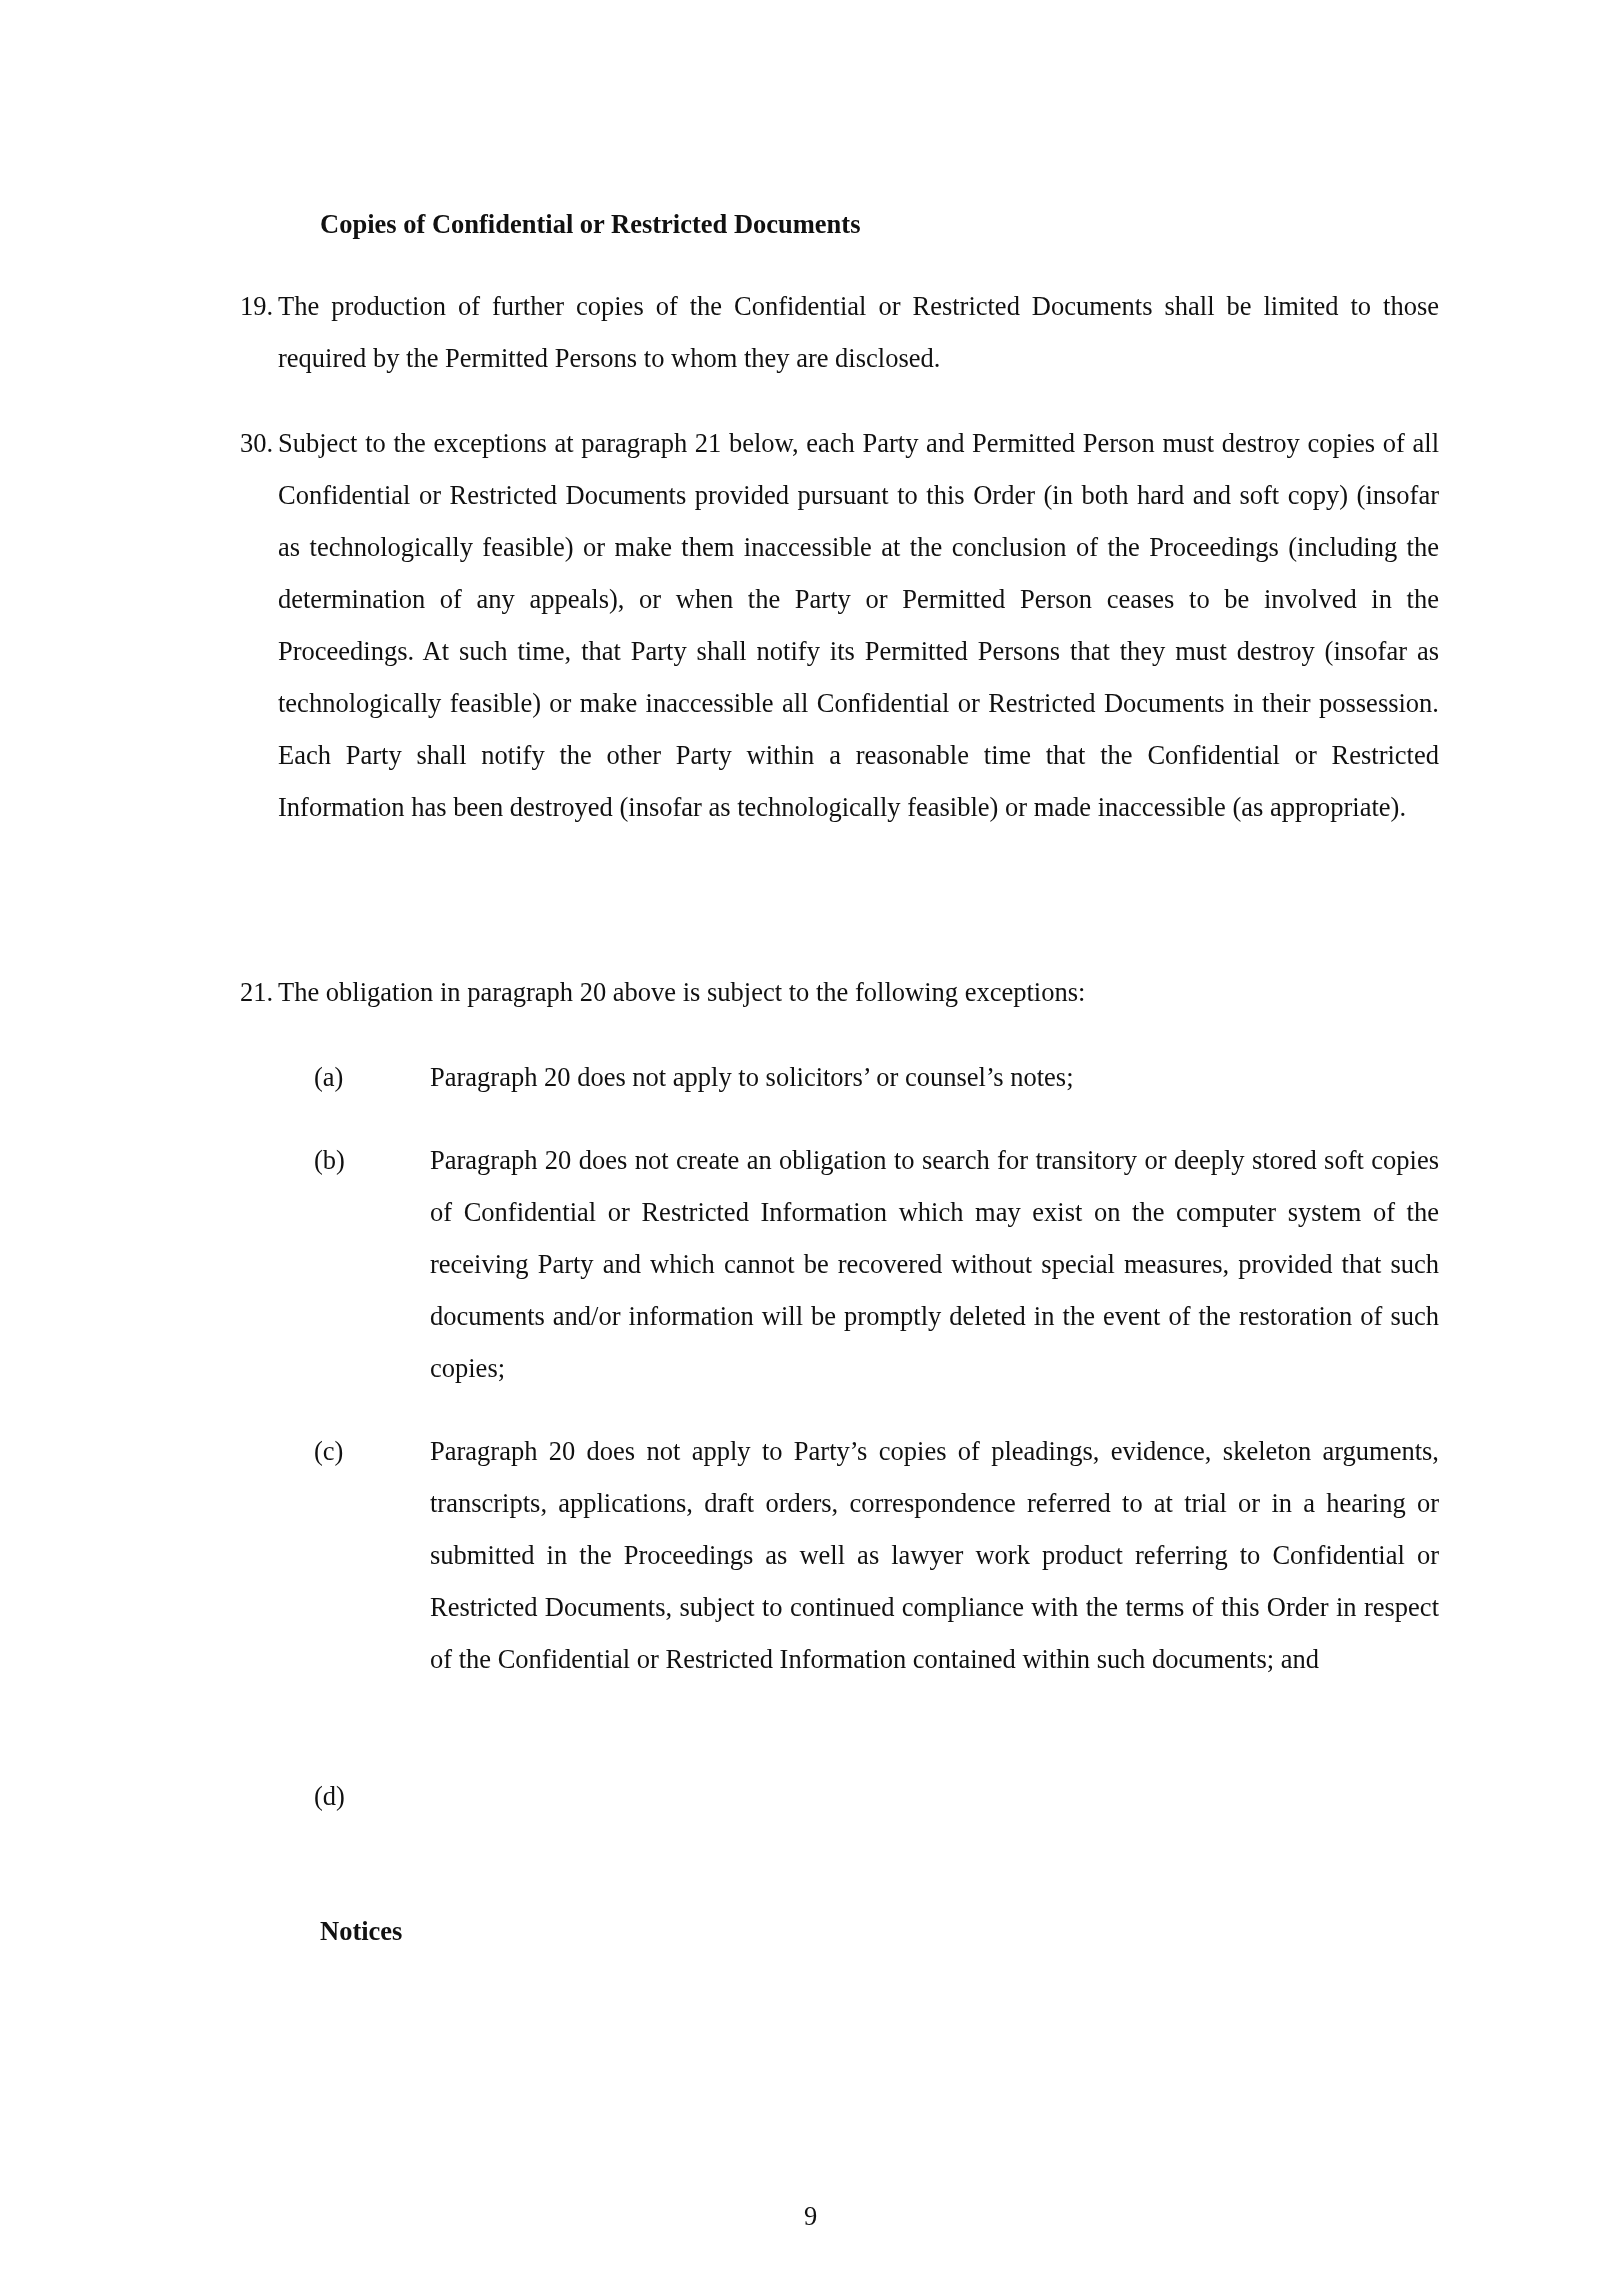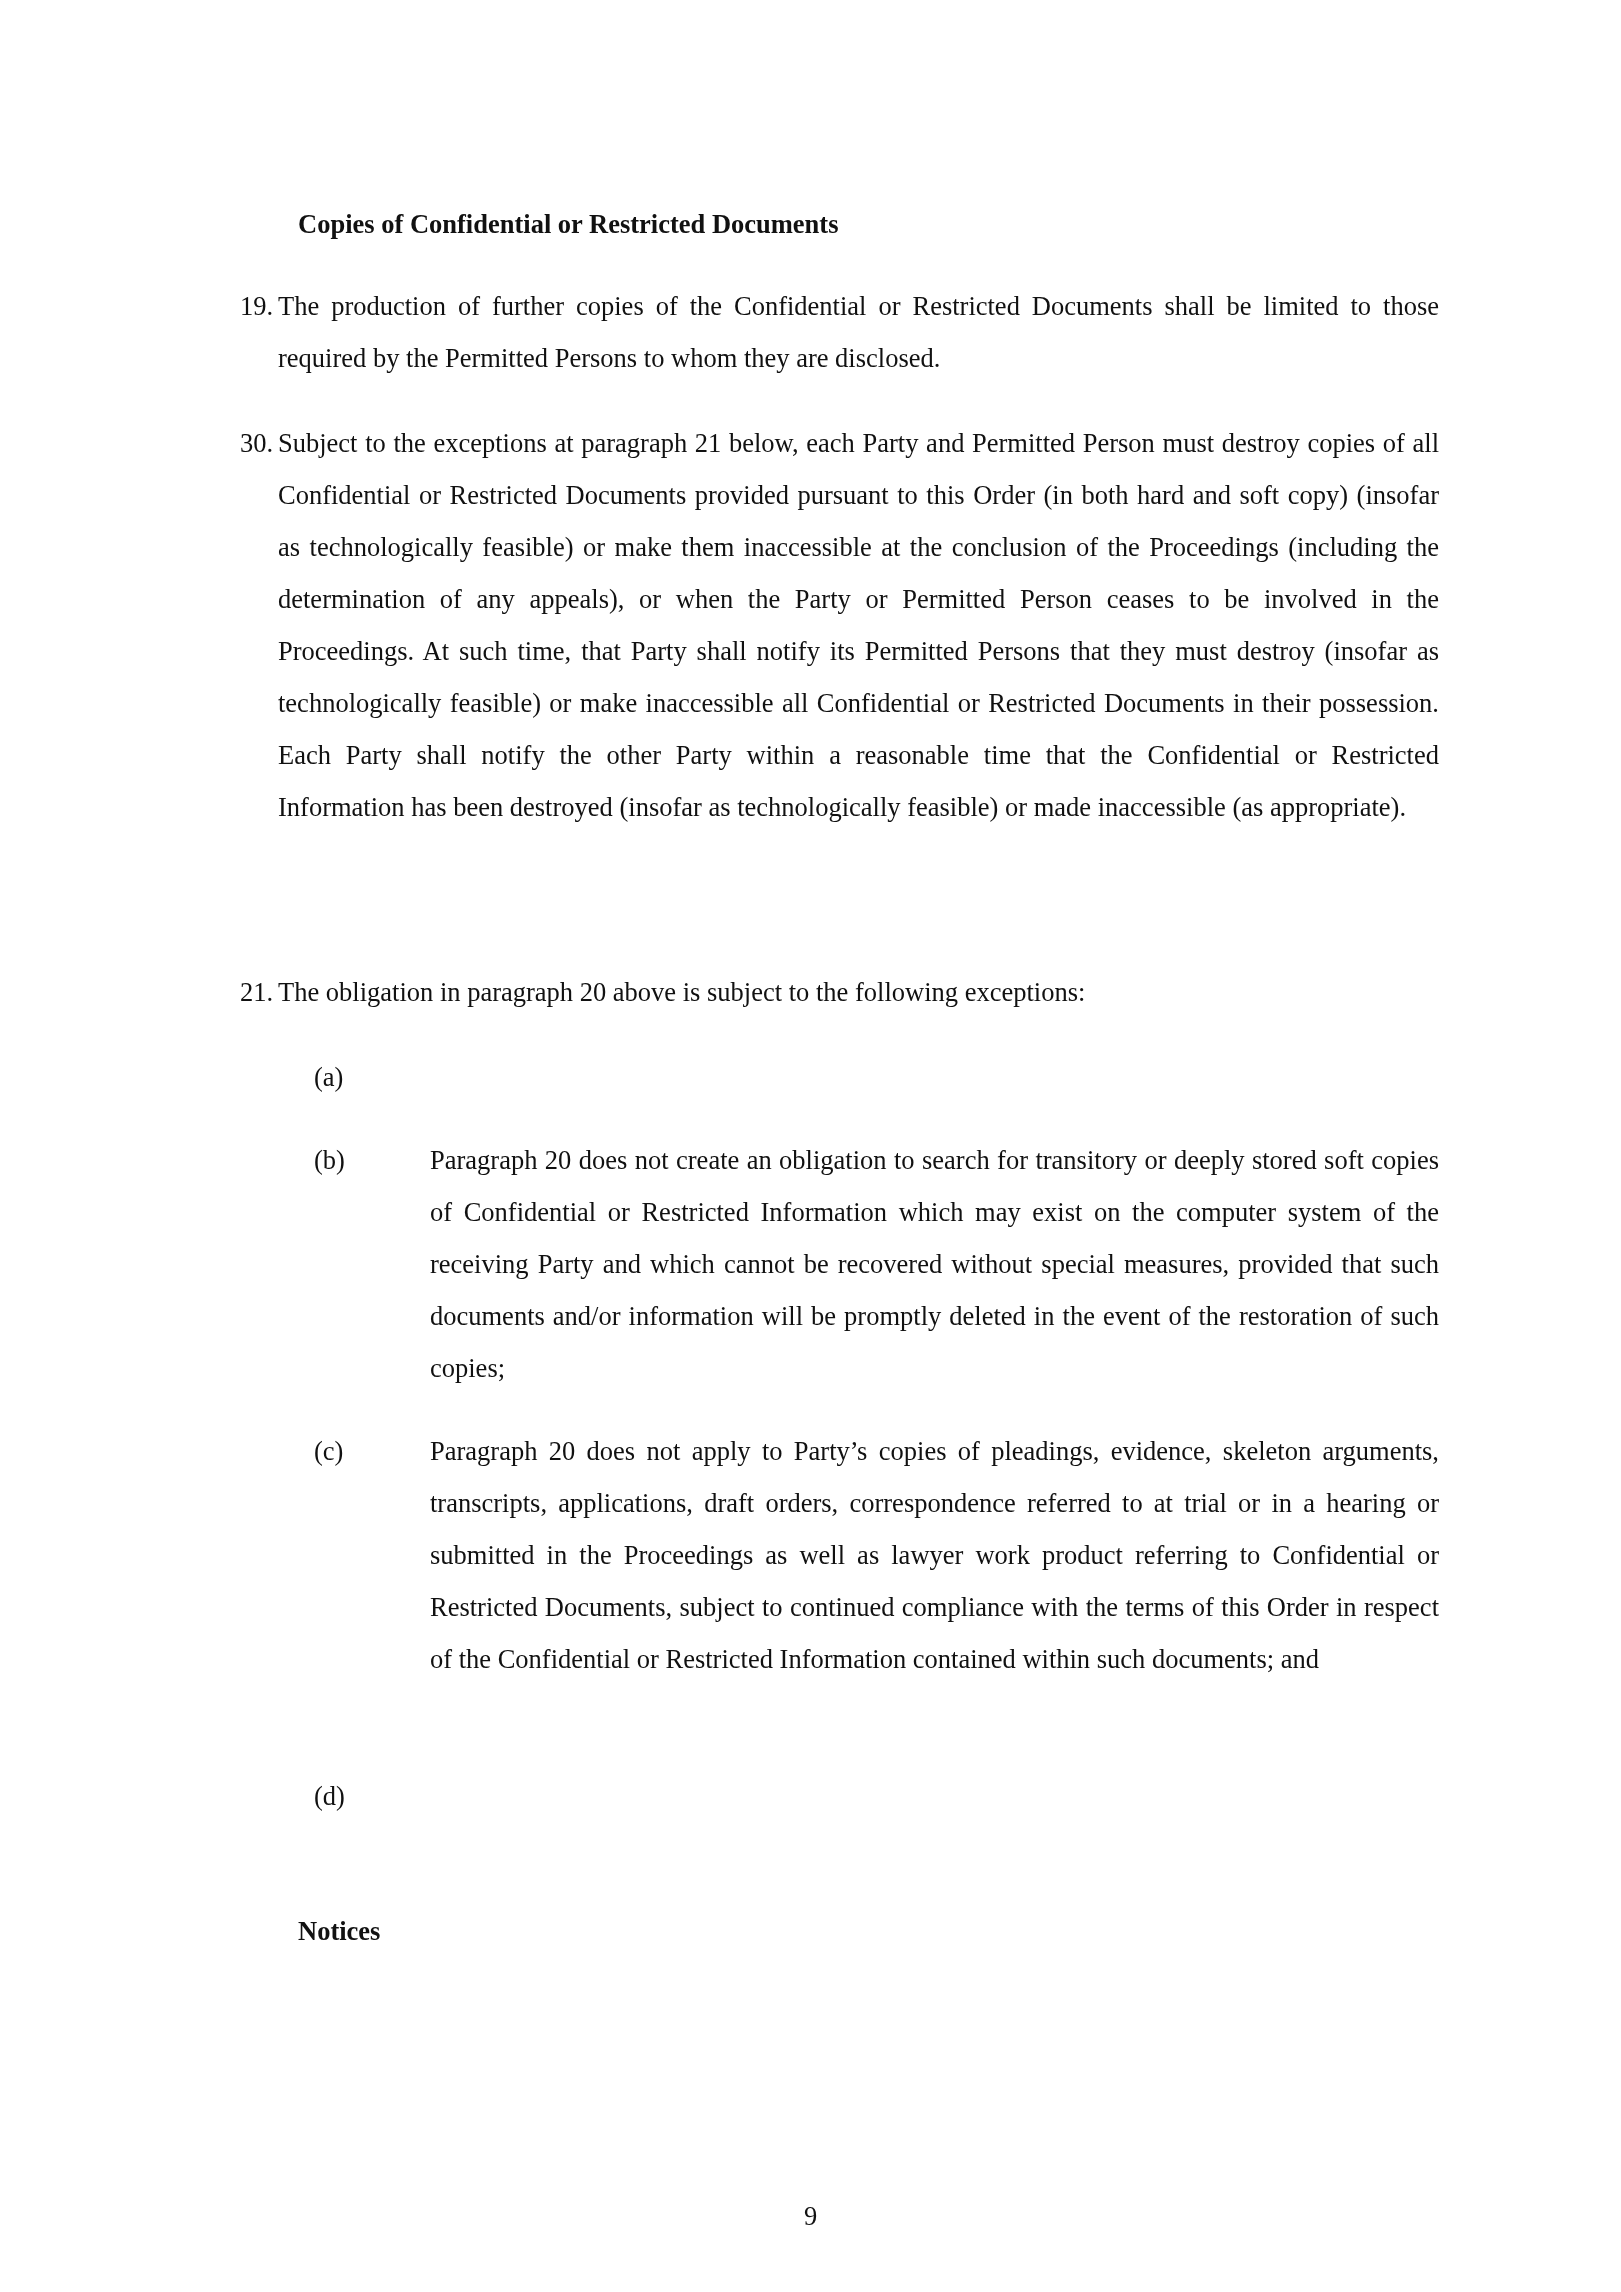--- a/index.html
+++ b/index.html
@@ -1,19 +1,19 @@
 <!DOCTYPE html>
 <html><head>
 <meta charset="utf-8">
 <style>
   html, body { margin: 0; padding: 0; background: #ffffff; }
   body { width: 1621px; height: 2293px; position: relative; overflow: hidden;
          font-family: "Liberation Serif", "DejaVu Serif", serif; color: #111111; }
   .page { position: absolute; left: 0; top: 0; width: 1621px; height: 2293px; background: #fff; }
-  .heading { position: absolute; left: 298px; font-weight: bold; font-size: 26.5px; line-height: 52px; }
+  .heading { position: absolute; left: 320px; font-weight: bold; font-size: 26.5px; line-height: 52px; }
   .para { position: absolute; left: 198px; width: 1241px; font-size: 26.5px; line-height: 52px; }
   .para .num { position: absolute; left: 0; top: 0; margin-left: 42px; }
   .para .body { margin-left: 80px; text-align: justify; text-align-last: left; }
   .sub { position: absolute; left: 314px; width: 1125px; font-size: 26.5px; line-height: 52px; }
   .sub .lbl { position: absolute; left: 0; top: 0; }
   .sub .body { margin-left: 116px; text-align: justify; text-align-last: left; }
   .pageno { position: absolute; left: 0; width: 1621px; text-align: center; font-size: 26.5px; top: 2201px; }
   b { font-weight: bold; }
 </style>
 </head>
@@ -33,20 +33,21 @@
     <div class="body">Subject to the exceptions at paragraph 21 below, each Party and Permitted Person must destroy copies of all Confidential or Restricted Documents provided pursuant to this Order (in both hard and soft copy) (insofar as technologically feasible) or make them inaccessible at the conclusion of the Proceedings (including the determination of any appeals), or when the Party or Permitted Person ceases to be involved in the Proceedings. At such time, that Party shall notify its Permitted Persons that they must destroy (insofar as technologically feasible) or make inaccessible all Confidential or Restricted Documents in their possession. Each Party shall notify the other Party within a reasonable time that the Confidential or Restricted Information has been destroyed (insofar as technologically feasible) or made inaccessible (as appropriate).</div>
   </div>
 
   <div class="para" style="top:966px;">
     <span class="num">21.</span>
     <div class="body">The obligation in paragraph 20 above is subject to the following exceptions:</div>
   </div>
 
   <div class="sub" style="top:1051px;">
     <span class="lbl">(a)</span>
+    <div class="body">Paragraph 20 does not apply to solicitors’ or counsel’s notes;</div>
   </div>
 
   <div class="sub" style="top:1134px;">
     <span class="lbl">(b)</span>
     <div class="body">Paragraph 20 does not create an obligation to search for transitory or deeply stored soft copies of Confidential or Restricted Information which may exist on the computer system of the receiving Party and which cannot be recovered without special measures, provided that such documents and/or information will be promptly deleted in the event of the restoration of such copies;</div>
   </div>
 
   <div class="sub" style="top:1425px;">
     <span class="lbl">(c)</span>
     <div class="body">Paragraph 20 does not apply to Party’s copies of pleadings, evidence, skeleton arguments, transcripts, applications, draft orders, correspondence referred to at trial or in a hearing or submitted in the Proceedings as well as lawyer work product referring to Confidential or Restricted Documents, subject to continued compliance with the terms of this Order in respect of the Confidential or Restricted Information contained within such documents; and</div>

